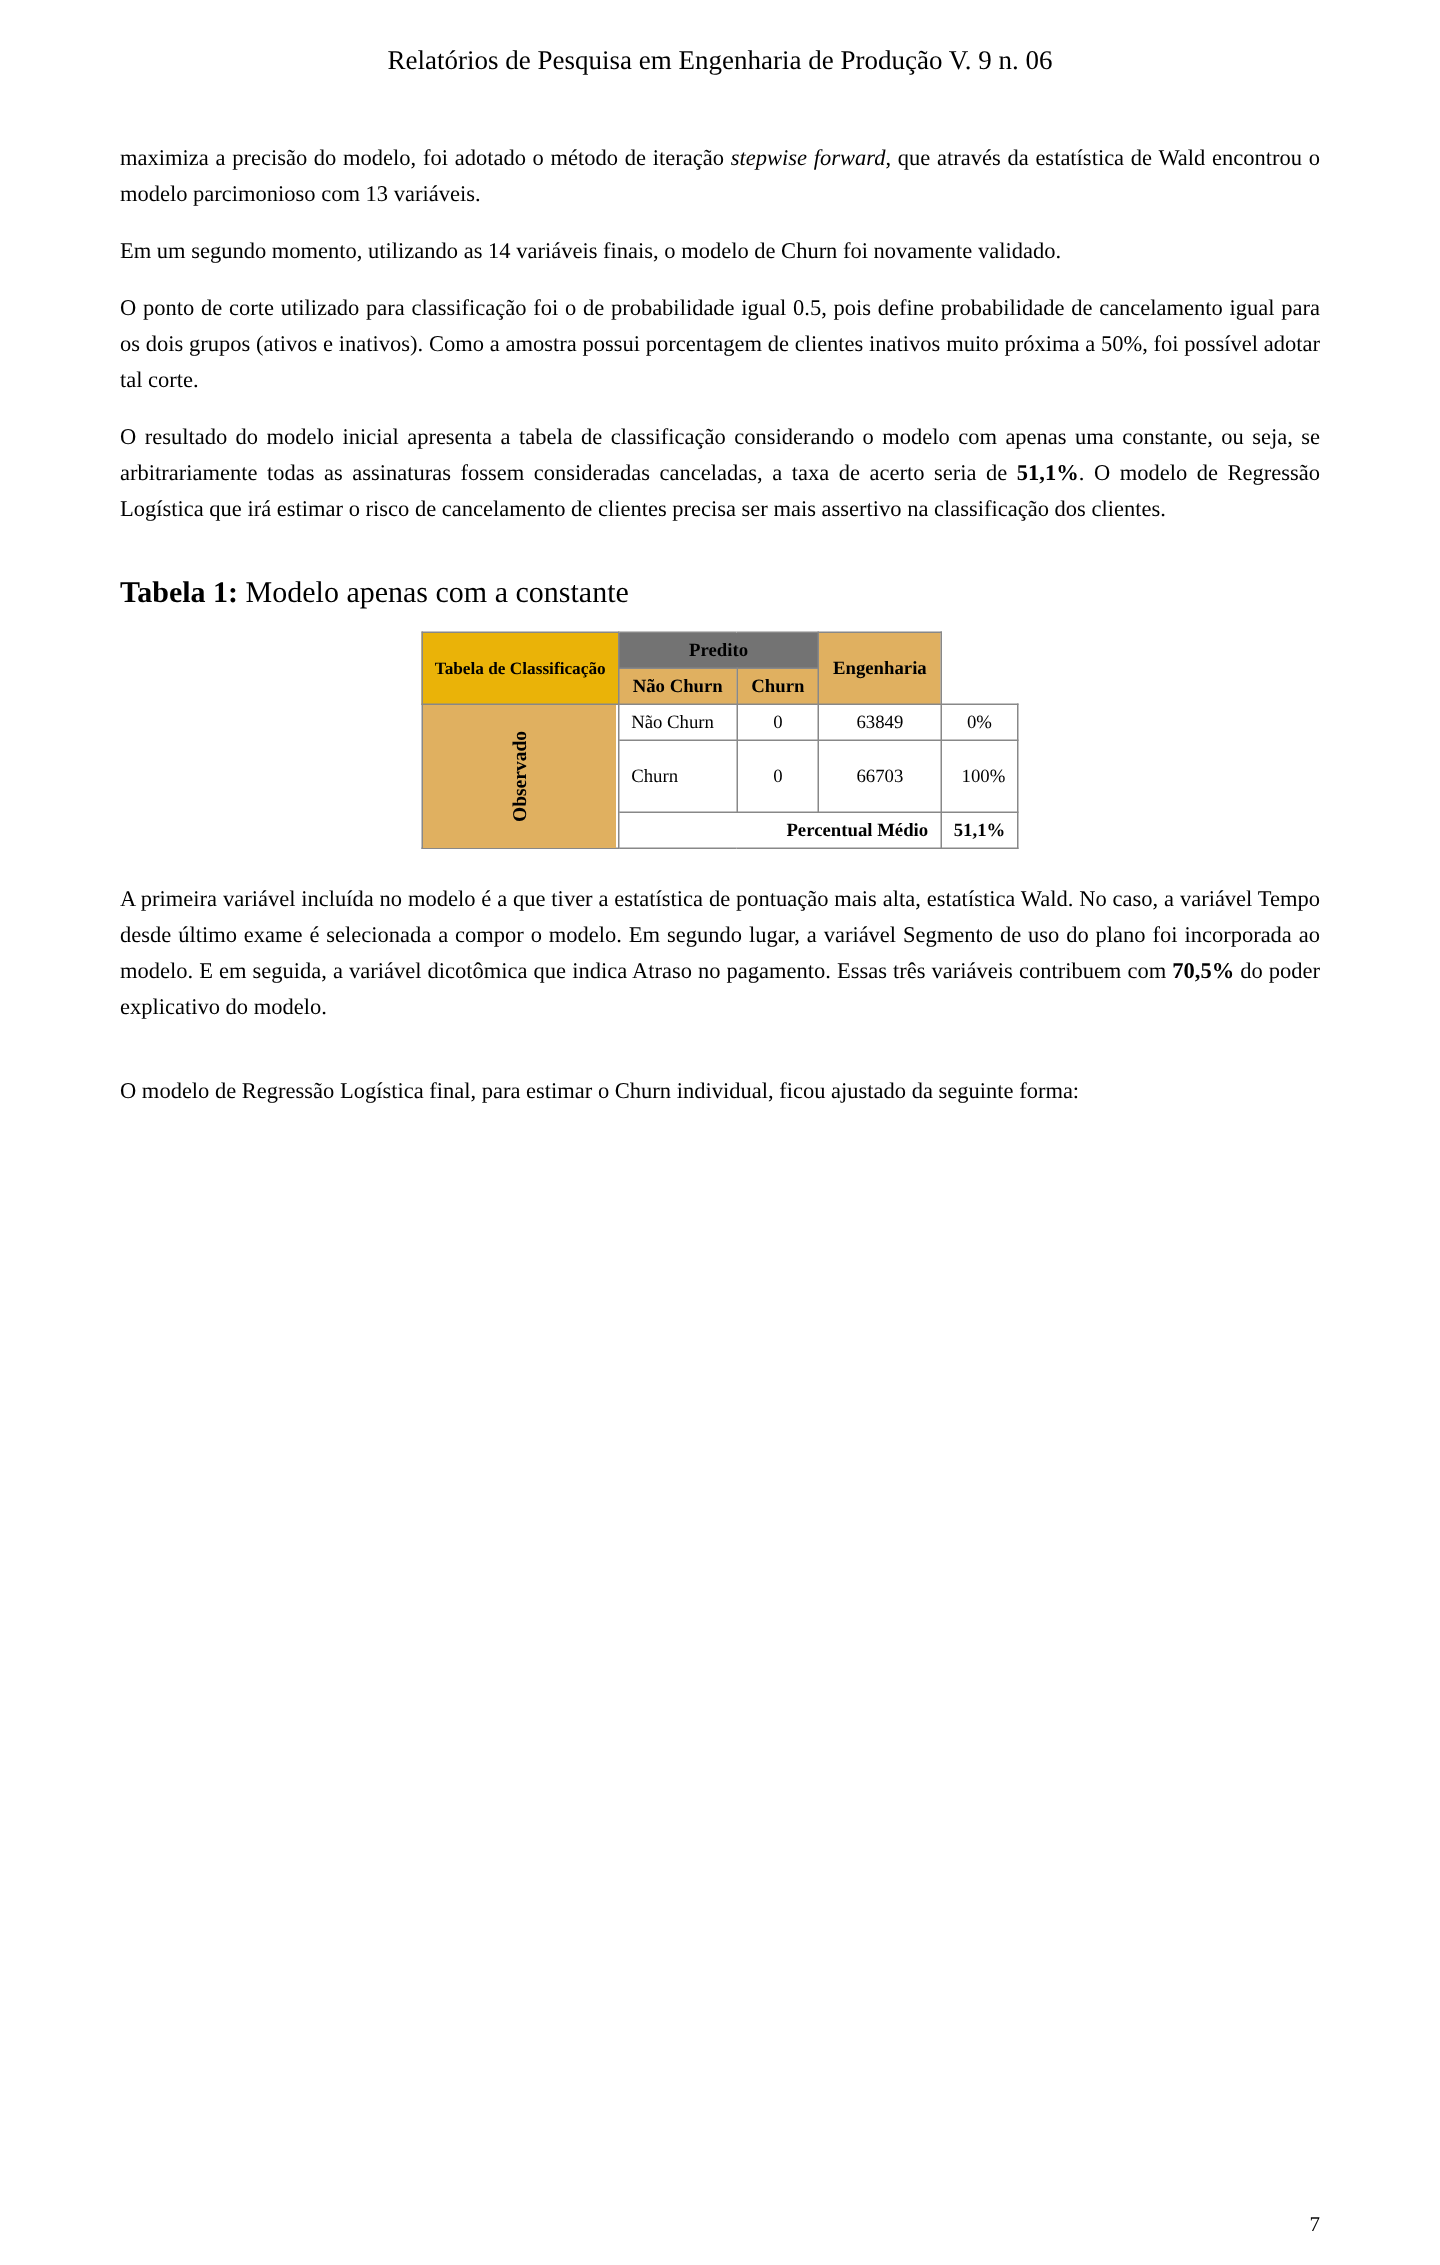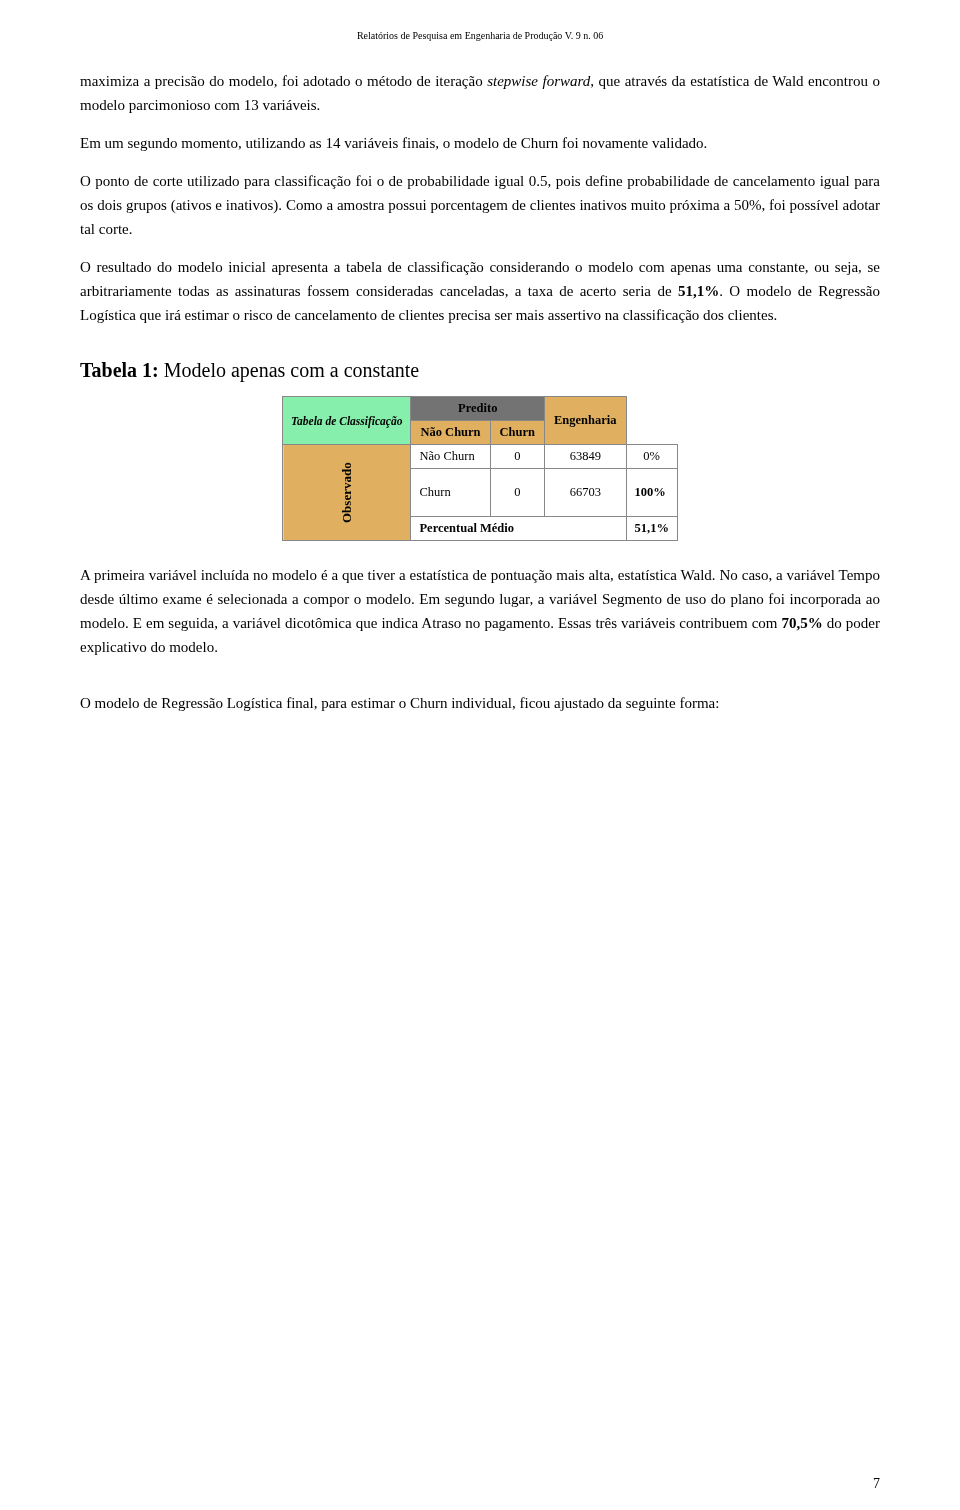--- a/index.html
+++ b/index.html
@@ -8,22 +8,22 @@
       font-family: "Times New Roman", Times, serif;
       font-size: 15px;
       color: #000;
       width: 960px;
       min-height: 1510px;
       padding: 30px 80px 40px 80px;
       position: relative;
     }
     .page-header {
       text-align: center;
-      font-size: 10px;
-      margin-bottom: 28px;
+      font-size: 18px;
+      margin-bottom: 43px;
       color: #000;
     }
     .body-text {
       text-align: justify;
       line-height: 1.6;
       margin-bottom: 14px;
       font-size: 15px;
     }
     .body-text .italic { font-style: italic; }
     .body-text .bold { font-weight: bold; }
@@ -84,45 +84,45 @@
 <div class="section-gap"></div>
 
 <p class="table-caption">
   <span class="bold">Tabela 1:</span><span> Modelo apenas com a constante</span>
 </p>
 
 <div class="table-wrapper">
   <table class="classif-table">
       <thead>
         <tr>
-          <td rowspan="2" style="background: #86efac; font-weight: bold; font-size: 11.5px; padding: 2px 8px; text-align: center; border: 1px solid rgb(136, 136, 136); font-style: italic;">Tabela de Classificação</td>
+          <td rowspan="2" style="background: #eab308; font-weight: bold; font-size: 11.5px; padding: 2px 8px; text-align: center; border: 1px solid rgb(136, 136, 136);">Tabela de Classificação</td>
           <td colspan="2" style="background: #737373; font-weight: bold; text-align: center; border: 1px solid rgb(136, 136, 136);">Predito</td>
           <td rowspan="2" style="background: rgb(224, 176, 96); font-weight: bold; text-align: center; border: 1px solid rgb(136, 136, 136);">Engenharia</td>
         </tr>
         <tr>
           <td style="background: rgb(224, 176, 96); font-weight: bold; text-align: center; border: 1px solid rgb(136, 136, 136);">Não Churn</td>
           <td style="background: rgb(224, 176, 96); font-weight: bold; text-align: center; border: 1px solid rgb(136, 136, 136);">Churn</td>
         </tr>
       </thead>
       <tbody>
         <tr>
           <td rowspan="4" style="background: rgb(224, 176, 96); font-weight: bold; writing-mode: vertical-rl; transform: rotate(180deg); text-align: center; padding: 8px 4px; border: 1px solid rgb(136, 136, 136); font-size: 13px;">Observado</td>
           <td style="text-align: left; border: 1px solid rgb(136, 136, 136); padding: 4px 8px;">Não Churn</td>
           <td style="text-align: center; border: 1px solid rgb(136, 136, 136); padding: 4px 8px;">0</td>
           <td style="text-align: center; border: 1px solid rgb(136, 136, 136); padding: 0 8px;">63849</td>
           <td style="text-align: center; border: 1px solid rgb(136, 136, 136); padding: 4px 8px;">0%</td>
         </tr>
         <tr>
           <td style="text-align: left; border: 1px solid rgb(136, 136, 136); padding: 4px 8px;">Churn</td>
           <td style="text-align: center; border: 1px solid rgb(136, 136, 136); padding: 4px 8px;">0</td>
           <td style="text-align: center; border: 1px solid rgb(136, 136, 136); padding: 16px 8px;">66703</td>
-          <td style="text-align: left; border: 1px solid rgb(136, 136, 136); padding: 4px 8px; font-weight: bold;">100%</td>
+          <td style="text-align: right; border: 1px solid rgb(136, 136, 136); padding: 4px 8px;">100%</td>
         </tr>
         <tr>
-          <td colspan="3" style="font-weight: bold; text-align: left; border: 1px solid rgb(136, 136, 136); padding: 4px 8px;">Percentual Médio</td>
+          <td colspan="3" style="font-weight: bold; text-align: right; border: 1px solid rgb(136, 136, 136); padding: 4px 8px;">Percentual Médio</td>
           <td style="font-weight: bold; text-align: center; border: 1px solid rgb(136, 136, 136); padding: 4px 8px;">51,1%</td>
         </tr>
       </tbody>
     </table>
 </div>
 
 <p class="body-text">
   <span>A primeira variável incluída no modelo é a que tiver a estatística de pontuação mais alta, estatística Wald. No caso, a variável Tempo desde último exame é selecionada a compor o modelo. Em segundo lugar, a variável Segmento de uso do plano foi incorporada ao modelo. E em seguida, a variável dicotômica que indica Atraso no pagamento. Essas três variáveis contribuem com </span><span class="bold">70,5%</span><span> do poder explicativo do modelo.</span>
 </p>
 

